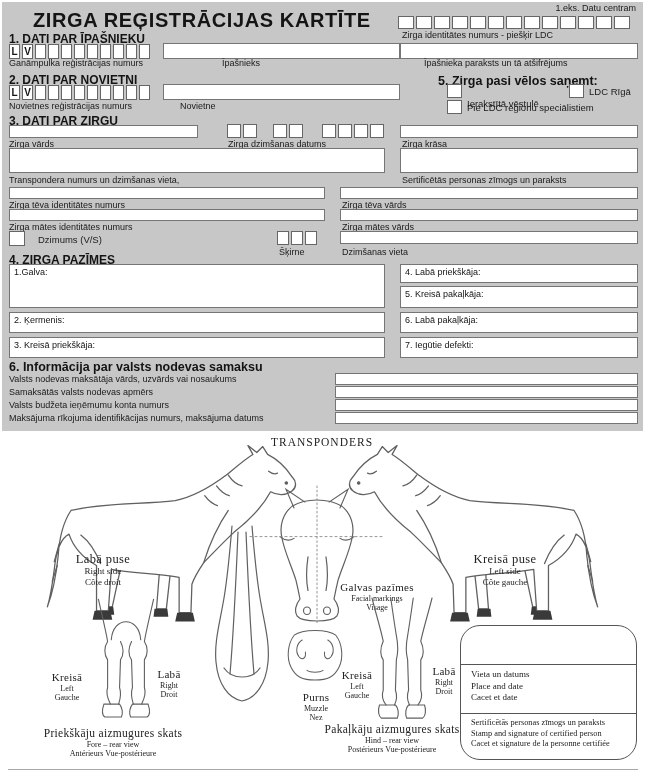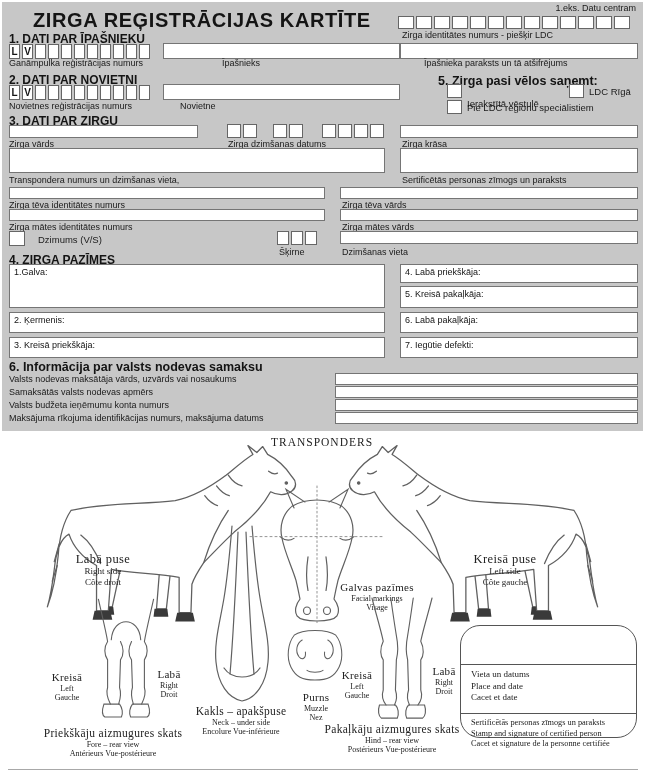--- a/index.html
+++ b/index.html
@@ -25,21 +25,21 @@
   .dl{position:absolute;font-family:"Liberation Serif",serif;text-align:center;
       transform:translateX(-50%);color:#222;line-height:1.15;white-space:nowrap;}
   .dl .a{font-size:12.5px;letter-spacing:.4px;}
   .dl .a2{font-size:11px;letter-spacing:.3px;}
   .dl .a3{font-size:11.5px;letter-spacing:.3px;}
   .dl .b{font-size:9px;}
   .dl .b2{font-size:8px;}
   .transp{position:absolute;left:322px;top:436px;transform:translateX(-50%);
       font-family:"Liberation Serif",serif;font-size:11.5px;letter-spacing:1px;color:#222;}
   svg{position:absolute;overflow:visible;}
-  .sign-box{position:absolute;left:460px;top:625px;width:177px;height:113px;
+  .sign-box{position:absolute;left:460px;top:625px;width:177px;height:135px;
       border:1.5px solid #555;border-radius:20px;background:#fff;box-sizing:border-box;}
   .sb-sec{position:absolute;left:0;width:100%;box-sizing:border-box;padding:4px 0 0 10px;
       font-family:"Liberation Serif",serif;color:#222;}
   .sb-sec div{line-height:1.28;}
   .sb2{top:38px;height:49px;border-top:1px solid #555;font-size:9px;}
   .sb3{top:87px;height:48px;border-top:1px solid #555;font-size:8.3px;padding-right:3px;}
   .rule{position:absolute;left:8px;top:769px;width:630px;height:1px;background:#a8a8a8;}
 </style>
 </head>
 <body>
@@ -312,25 +312,20 @@
     <div class="a2">Purns</div>
     <div class="b2">Muzzle</div>
     <div class="b2">Nez</div>
   </div>
 
   <div class="dl" style="left:113px;top:727px;">
     <div class="a3">Priekškāju aizmugures skats</div>
     <div class="b2">Fore – rear view</div>
     <div class="b2">Antérieurs Vue-postérieure</div>
   </div>
-  <div class="dl" style="left:241px;top:705px;">
-    <div class="a3">Kakls – apakšpuse</div>
-    <div class="b2">Neck – under side</div>
-    <div class="b2">Encolure Vue-inférieure</div>
-  </div>
   <div class="dl" style="left:392px;top:723px;">
     <div class="a3">Pakaļkāju aizmugures skats</div>
     <div class="b2">Hind – rear view</div>
     <div class="b2">Postérieurs Vue-postérieure</div>
   </div>
 
   <div class="sign-box">
     <div class="sb-sec sb2">
       <div>Vieta un datums</div>
       <div>Place and date</div>

